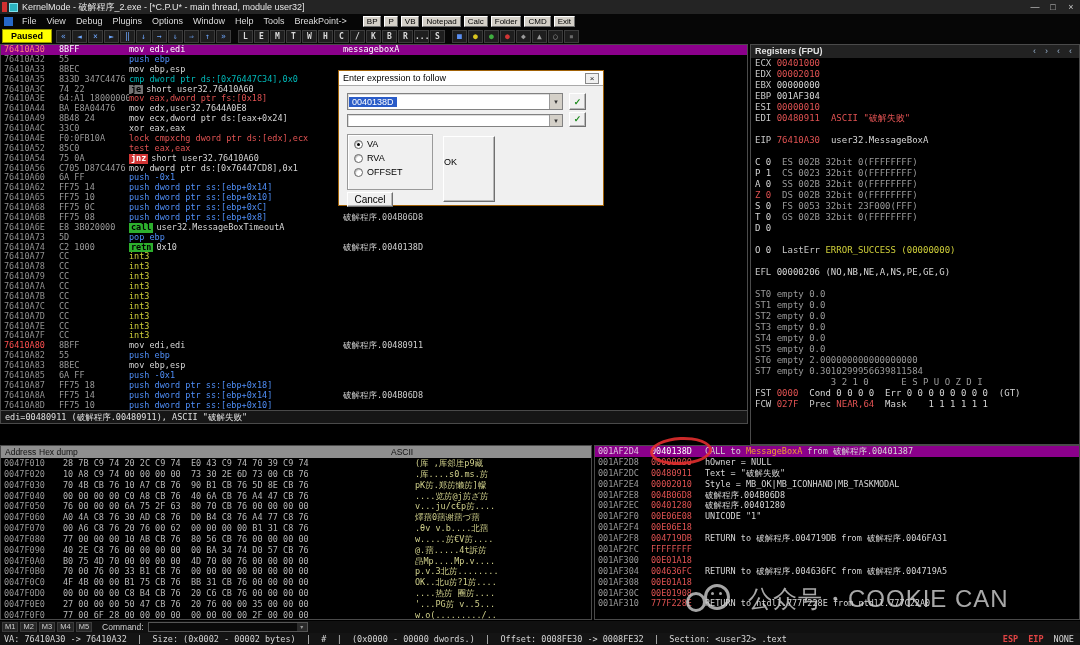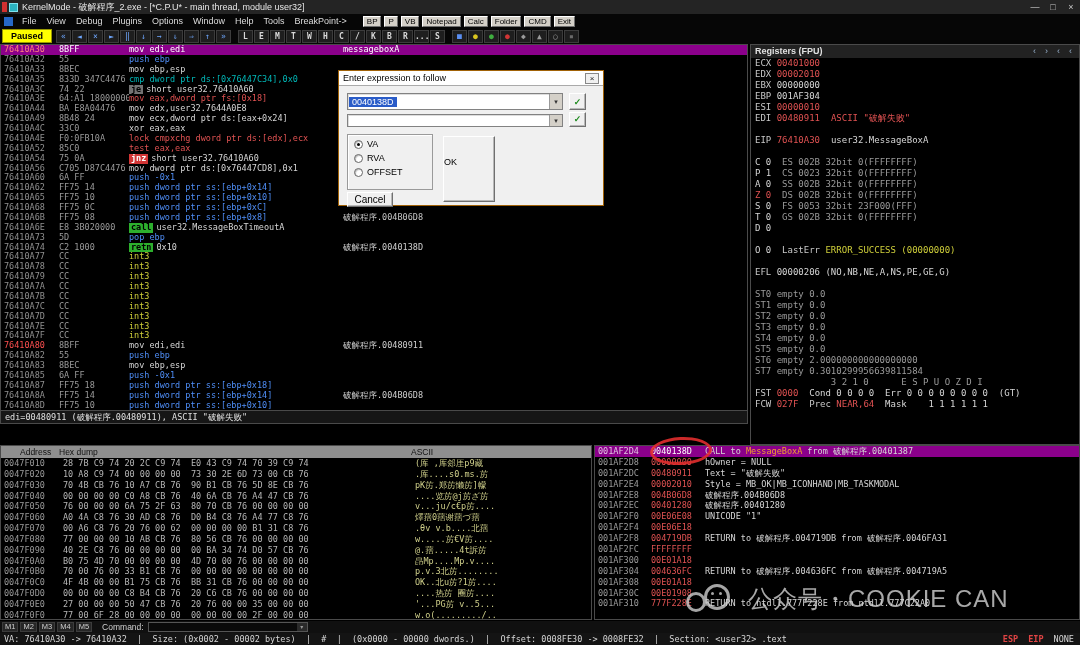--- a/index.html
+++ b/index.html
@@ -51,21 +51,21 @@
   
   .registers{position:absolute;left:750px;top:44px;width:330px;height:401px;background:#000;border:1px solid #4a4a4a}
   .reghdr{height:13px;background:#222;color:#e0e0e0;font:bold 9px "Liberation Sans",sans-serif;line-height:13px;padding-left:4px;display:flex}
   .regchev{margin-left:auto;display:flex;gap:3px;padding-right:4px}
   .chev{color:#9ab4cf;width:9px;text-align:center;font-weight:normal}
   .rline{min-height:11px;line-height:11px;font-size:9px;padding-left:4px;white-space:pre;overflow:hidden}
 
   
   .dump{position:absolute;left:0;top:445px;width:592px;height:175px;background:#000;border:1px solid #4a4a4a}
   .dumphdr{height:12px;background:#8f8f8f;color:#111;font:8.5px "Liberation Sans",sans-serif;line-height:12px;display:flex}
-  .dh-a{width:58px;padding-left:19px;flex:none}
+  .dh-a{width:38px;padding-left:4px;flex:none}
   .dh-h{width:352px;flex:none}
   .dh-s{flex:1}
   .hrow{display:flex;height:10.85px;line-height:10.9px;font-size:8.5px;white-space:pre;overflow:hidden}
   .ha{width:62px;padding-left:3px;color:#9a9a9a;flex:none}
   .hx{width:352px;color:#b6b6b6;flex:none;overflow:hidden}
   .hs{flex:1;color:#cfcf8a;overflow:hidden}
 
   
   .stack{position:absolute;left:594px;top:445px;width:486px;height:175px;background:#000;border:1px solid #4a4a4a}
   .srow{display:flex;height:10.9px;line-height:10.95px;font-size:8.5px;white-space:pre;overflow:hidden}

